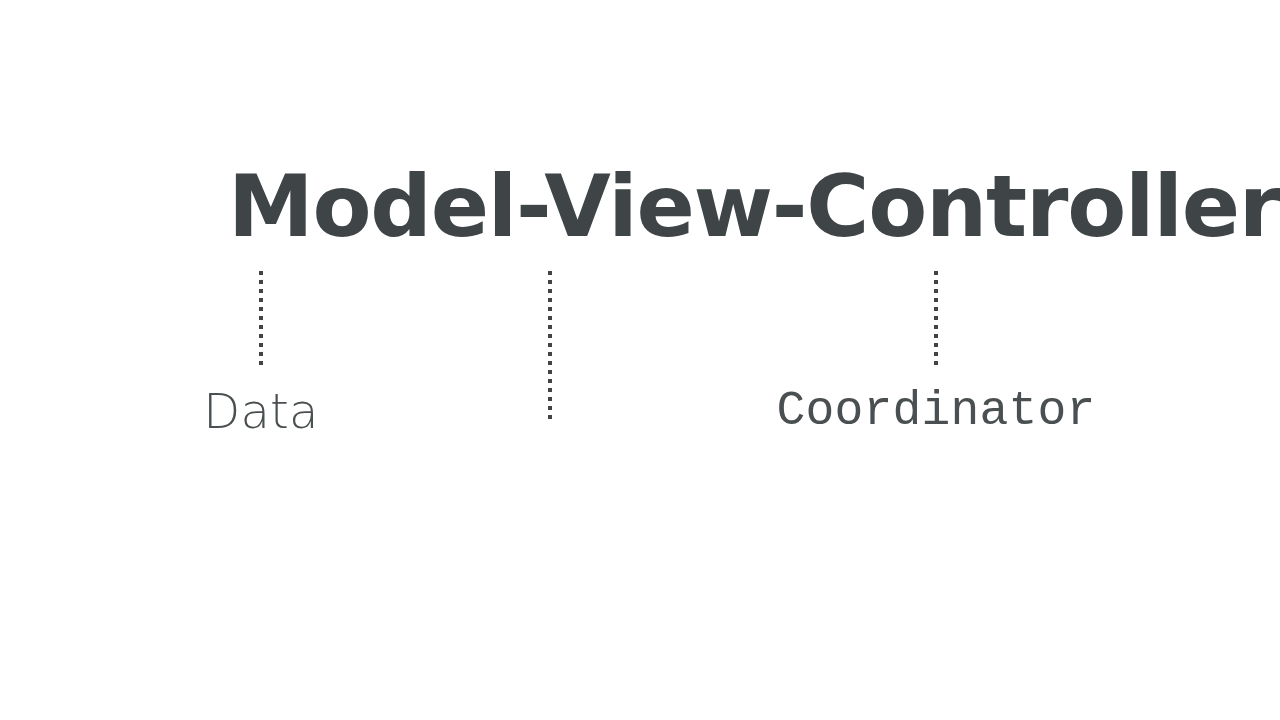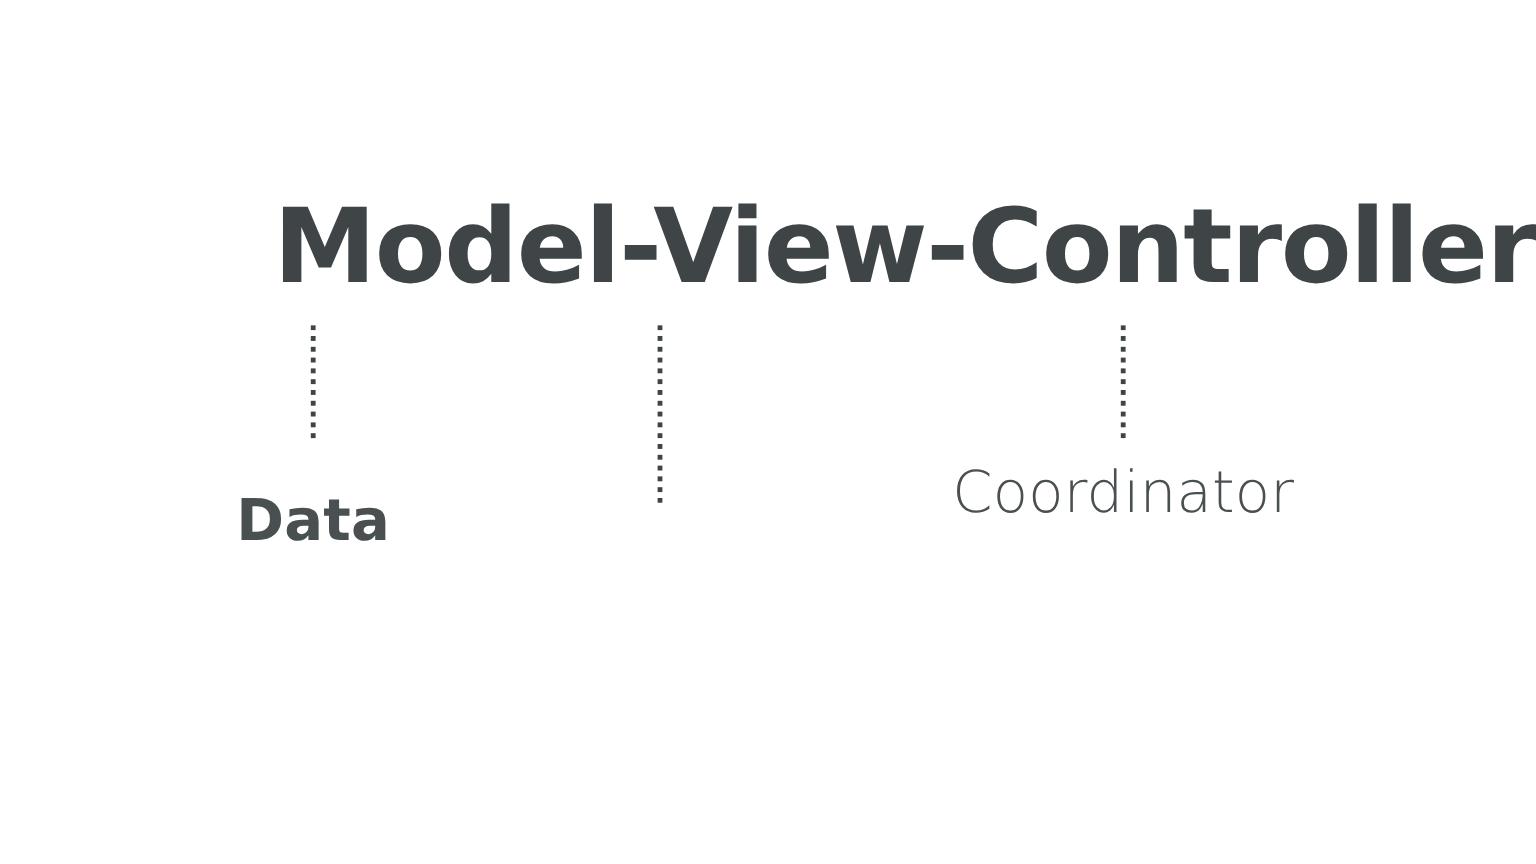--- a/index.html
+++ b/index.html
@@ -60,23 +60,23 @@
     font-family: "DejaVu Sans", sans-serif;
     font-weight: 300;
     font-size: 48px;
     line-height: 1.0;
     letter-spacing: 0.2px;
     color: #4a4f52;
     white-space: nowrap;
     text-align: center;
     transform: translateX(-50%);
   }
-  .label-data       { left: 261px; top: 410px; font-weight: bold; }
+  .label-data       { left: 261px; top: 387px; }
   .label-ui         { left: 550px; top: 439px; }
-  .label-coord      { left: 936px; top: 387px; }
+  .label-coord      { left: 936px; top: 387px; font-family: Liberation Mono, monospace; }
 </style>
 </head>
 <body>
 
 <div class="slide">
 
   <div class="title">Model-View-Controller</div>
 
   <div class="connector connector-1"></div>
   <div class="connector connector-2"></div>

